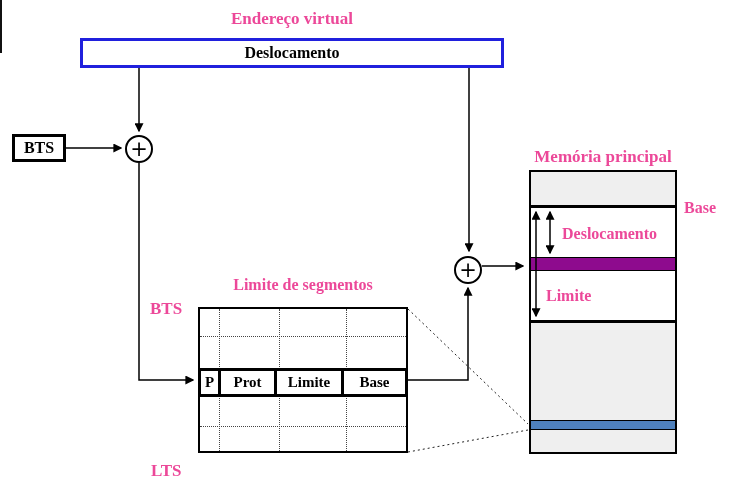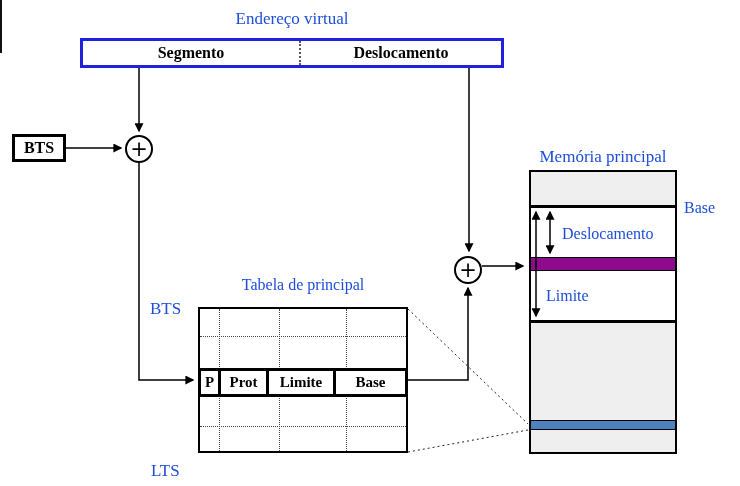--- a/index.html
+++ b/index.html
@@ -2,21 +2,21 @@
 <html><head>
 <meta charset="utf-8">
 <style>
   html,body{margin:0;padding:0;}
   body{
     width:740px;height:486px;position:relative;background:#ffffff;
     font-family:"Liberation Serif","DejaVu Serif",serif;
     overflow:hidden;
   }
   .abs{position:absolute;box-sizing:border-box;}
-  .lbl{font-weight:normal;color:#1d4ed8;white-space:nowrap;}
+  .lbl{font-weight:bold;color:#ec4899;white-space:nowrap;}
   .ctr{text-align:center;}
 
   
   .edge-mark{left:0;top:0;width:2px;height:53px;background:#111;}
 
   
   .va-title{left:80px;top:9px;width:424px;font-size:17px;}
   .va-box{left:80px;top:38px;width:424px;height:30px;border:3px solid #2020dd;background:#fff;display:flex;}
   .va-cell{display:flex;align-items:center;justify-content:center;font-size:16px;font-weight:bold;}
   .va-seg{width:216px;border-right:2px dotted #555;}
@@ -36,21 +36,21 @@
   
   .st-title{left:198px;top:276px;width:210px;font-size:16px;}
   .st-bts{left:150px;top:299px;font-size:17px;}
   .st-lts{left:151px;top:461px;font-size:17px;}
   .st-box{left:198px;top:307px;width:210px;height:146px;border:2px solid #000;background:#fff;}
   .st-vdot{position:absolute;top:0;height:142px;width:0;border-left:1px dotted #444;}
   .st-hdot{position:absolute;left:0;width:206px;height:0;border-top:1px dotted #444;}
   .st-row{left:198px;top:368px;width:210px;height:29px;border:3px solid #000;background:#fff;display:flex;z-index:3;}
   .st-cell{display:flex;align-items:center;justify-content:center;font-size:15px;font-weight:bold;box-sizing:border-box;}
   .st-c0{width:20px;border-right:3px solid #000;}
-  .st-c1{width:48px;border-right:3px solid #000;}
+  .st-c1{width:56px;border-right:3px solid #000;}
   .st-c2{width:67px;border-right:3px solid #000;}
   .st-c3{flex:1;}
 
   
   .mem-title{left:513px;top:135px;width:180px;font-size:17px;margin-top:12px;}
   .mem-box{left:529px;top:170px;width:148px;height:284px;border:2px solid #000;background:#fff;
     display:flex;flex-direction:column;}
   .mem-box > div{width:100%;box-sizing:border-box;}
   .m-gray1{height:33px;}
   .m-line{height:3px;background:#000;}
@@ -65,30 +65,29 @@
 
   svg.wires{position:absolute;left:0;top:0;z-index:2;pointer-events:none;}
 </style>
 </head>
 <body>
 
 <div class="abs edge-mark"></div>
 
 <div class="abs lbl ctr va-title">Endereço virtual</div>
 <div class="abs va-box" style="border-color: rgb(32, 32, 221);">
-  <div class="va-cell va-seg">Segmento</div>
   <div class="va-cell va-off">Deslocamento</div>
 </div>
 
 <div class="abs bts-box">BTS</div>
 
 <div class="abs adder adder-left">+</div>
 <div class="abs adder adder-right">+</div>
 
-<div class="abs lbl ctr st-title">Tabela de principal</div>
+<div class="abs lbl ctr st-title">Limite de segmentos</div>
 <div class="abs lbl st-bts">BTS</div>
 <div class="abs lbl st-lts">LTS</div>
 <div class="abs st-box">
   <div class="st-vdot" style="left:19px"></div>
   <div class="st-vdot" style="left:79px"></div>
   <div class="st-vdot" style="left:146px"></div>
   <div class="st-hdot" style="top:27px"></div>
   <div class="st-hdot" style="top:117px"></div>
 </div>
 <div class="abs st-row">

